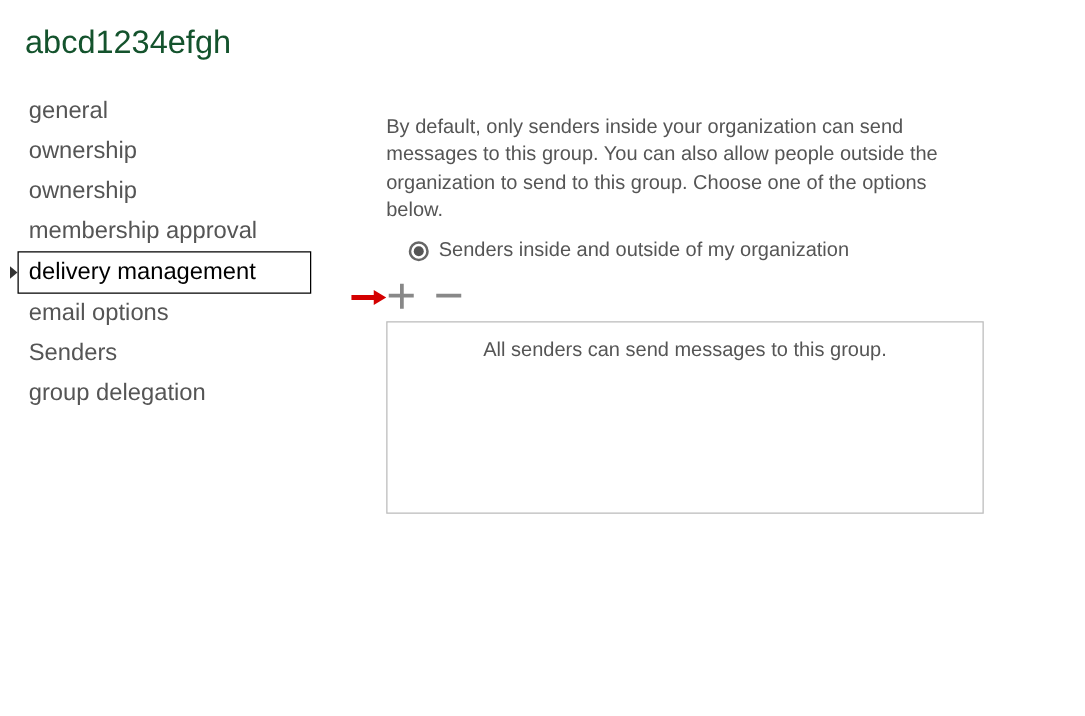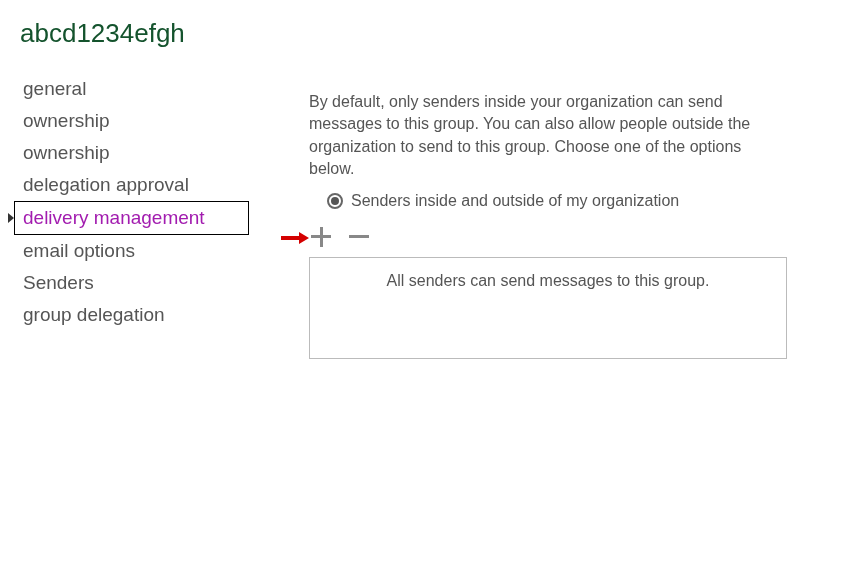--- a/index.html
+++ b/index.html
@@ -31,21 +31,21 @@
       display: flex;
       align-items: center;
       font-size: 19px;
       font-weight: 300;
       color: #555;
       padding: 5px 0 5px 9px;
       cursor: pointer;
     }
     .sidebar-item.selected {
       border: 1px solid #000;
-      color: #a21caf;
+      color: #000000;
       margin-left: 0;
       padding-left: 8px;
     }
     .sidebar-caret {
       position: absolute;
       left: -6px;
       width: 0;
       height: 0;
       border-top: 5px solid transparent;
       border-bottom: 5px solid transparent;
@@ -123,21 +123,21 @@
       position: relative;
       width: 20px;
       height: 20px;
     }
     .plus-h { width: 20px; height: 3px; top: 8.5px; left: 0; }
     .plus-v { width: 3px; height: 20px; top: 0; left: 8.5px; }
     .minus-h { width: 20px; height: 3px; top: 8.5px; left: 0; }
     .senders-box {
       border: 1px solid #bbb;
       width: 478px;
-      height: 102px;
+      height: 154px;
       padding: 14px;
       text-align: center;
       color: #555;
     }
   </style>
 </head>
 <body>
 
 <div class="page-title">abcd1234efgh</div>
 
@@ -147,21 +147,21 @@
     <div class="sidebar-item">
       <span>general</span>
     </div>
     <div class="sidebar-item">
       <span>ownership</span>
     </div>
     <div class="sidebar-item">
       <span>ownership</span>
     </div>
     <div class="sidebar-item">
-      <span>delegation approval</span>
+      <span>membership approval</span>
     </div>
     <div class="sidebar-item selected">
       <span class="sidebar-caret"></span>
       <span>delivery management</span>
     </div>
     <div class="sidebar-item">
       <span>email options</span>
     </div>
     <div class="sidebar-item">
       <span>Senders</span>

